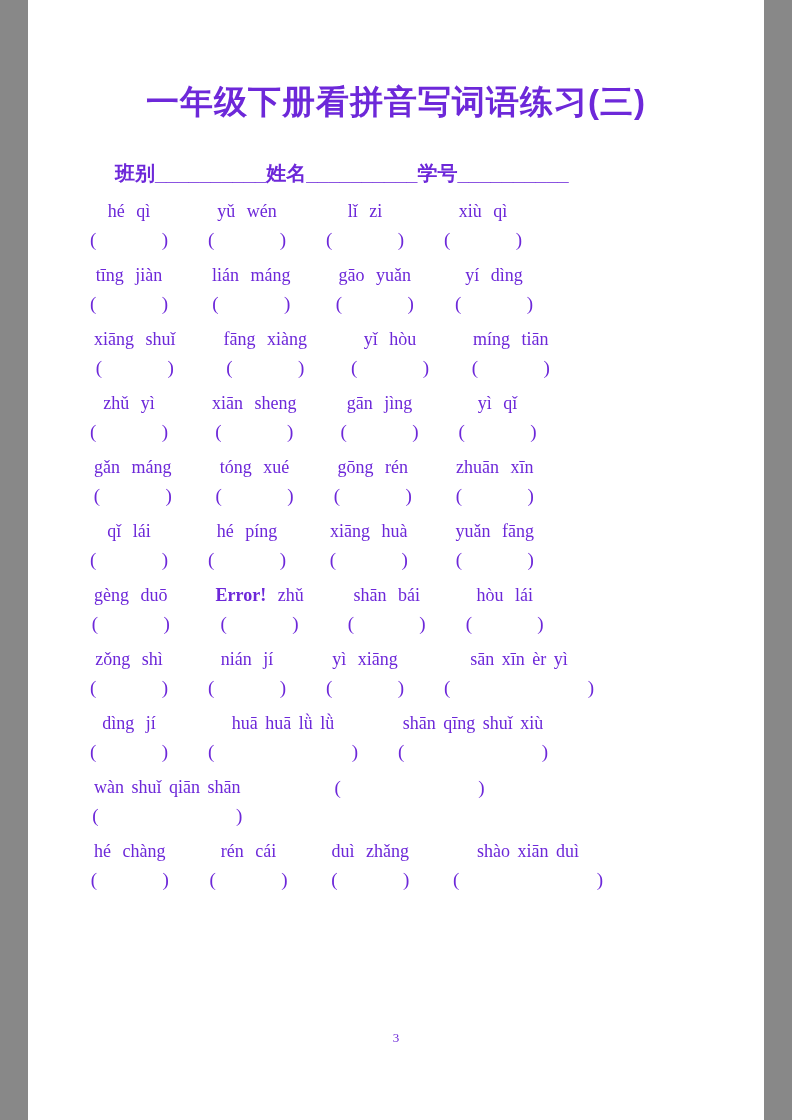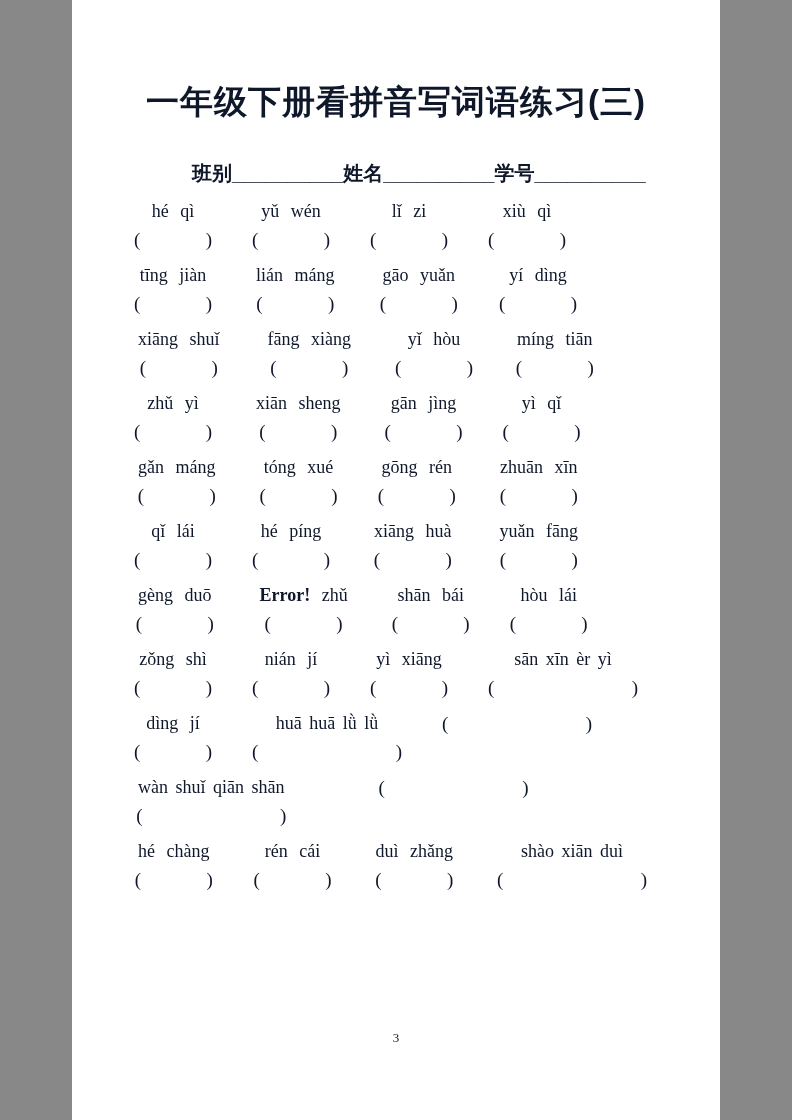--- a/index.html
+++ b/index.html
@@ -1,38 +1,38 @@
 <!DOCTYPE html>
 <html><head>
 <meta charset="utf-8">
 <style>
   html, body { margin: 0; padding: 0; background: #888; }
   .sheet {
     position: relative;
-    width: 648px;
+    width: 736px;
     height: 1120px;
     margin: 0 auto;
     background: #ffffff;
-    color: #0f172a;
+    color: #6d28d9;
     font-family: "Liberation Serif", "DejaVu Serif", serif;
     overflow: hidden;
   }
   .title {
     margin: 0;
     padding-top: 84px;
     text-align: center;
     font-family: "Liberation Sans", "DejaVu Sans", sans-serif;
     font-size: 33px;
     font-weight: 700;
     letter-spacing: 1px;
     line-height: 1.1;
   }
   .fields {
     margin-top: 40px;
-    margin-left: 120px;
+    margin-left: 87px;
     font-family: "Liberation Sans", "DejaVu Sans", sans-serif;
     font-size: 20px;
     font-weight: 700;
     white-space: nowrap;
   }
   .fields .blank-line { letter-spacing: 0px; }
   .section-heading {
     margin-top: 38px;
     margin-left: 118px;
     font-family: "Liberation Sans", "DejaVu Sans", sans-serif;
@@ -345,20 +345,21 @@
           </div>
         </div>
         <div class="group wide">
           <div class="pinyin">huā huā lǜ lǜ</div>
           <div class="blank">
             <span>(</span>
             <span>)</span>
           </div>
         </div>
         <div class="group wide">
+          <div class="pinyin">shān qīng shuǐ xiù</div>
           <div class="blank">
             <span>(</span>
             <span>)</span>
           </div>
         </div>
       </div>
       <div class="row gap2">
         <div class="group wide">
           <div class="pinyin">wàn shuǐ qiān shān</div>
           <div class="blank">

